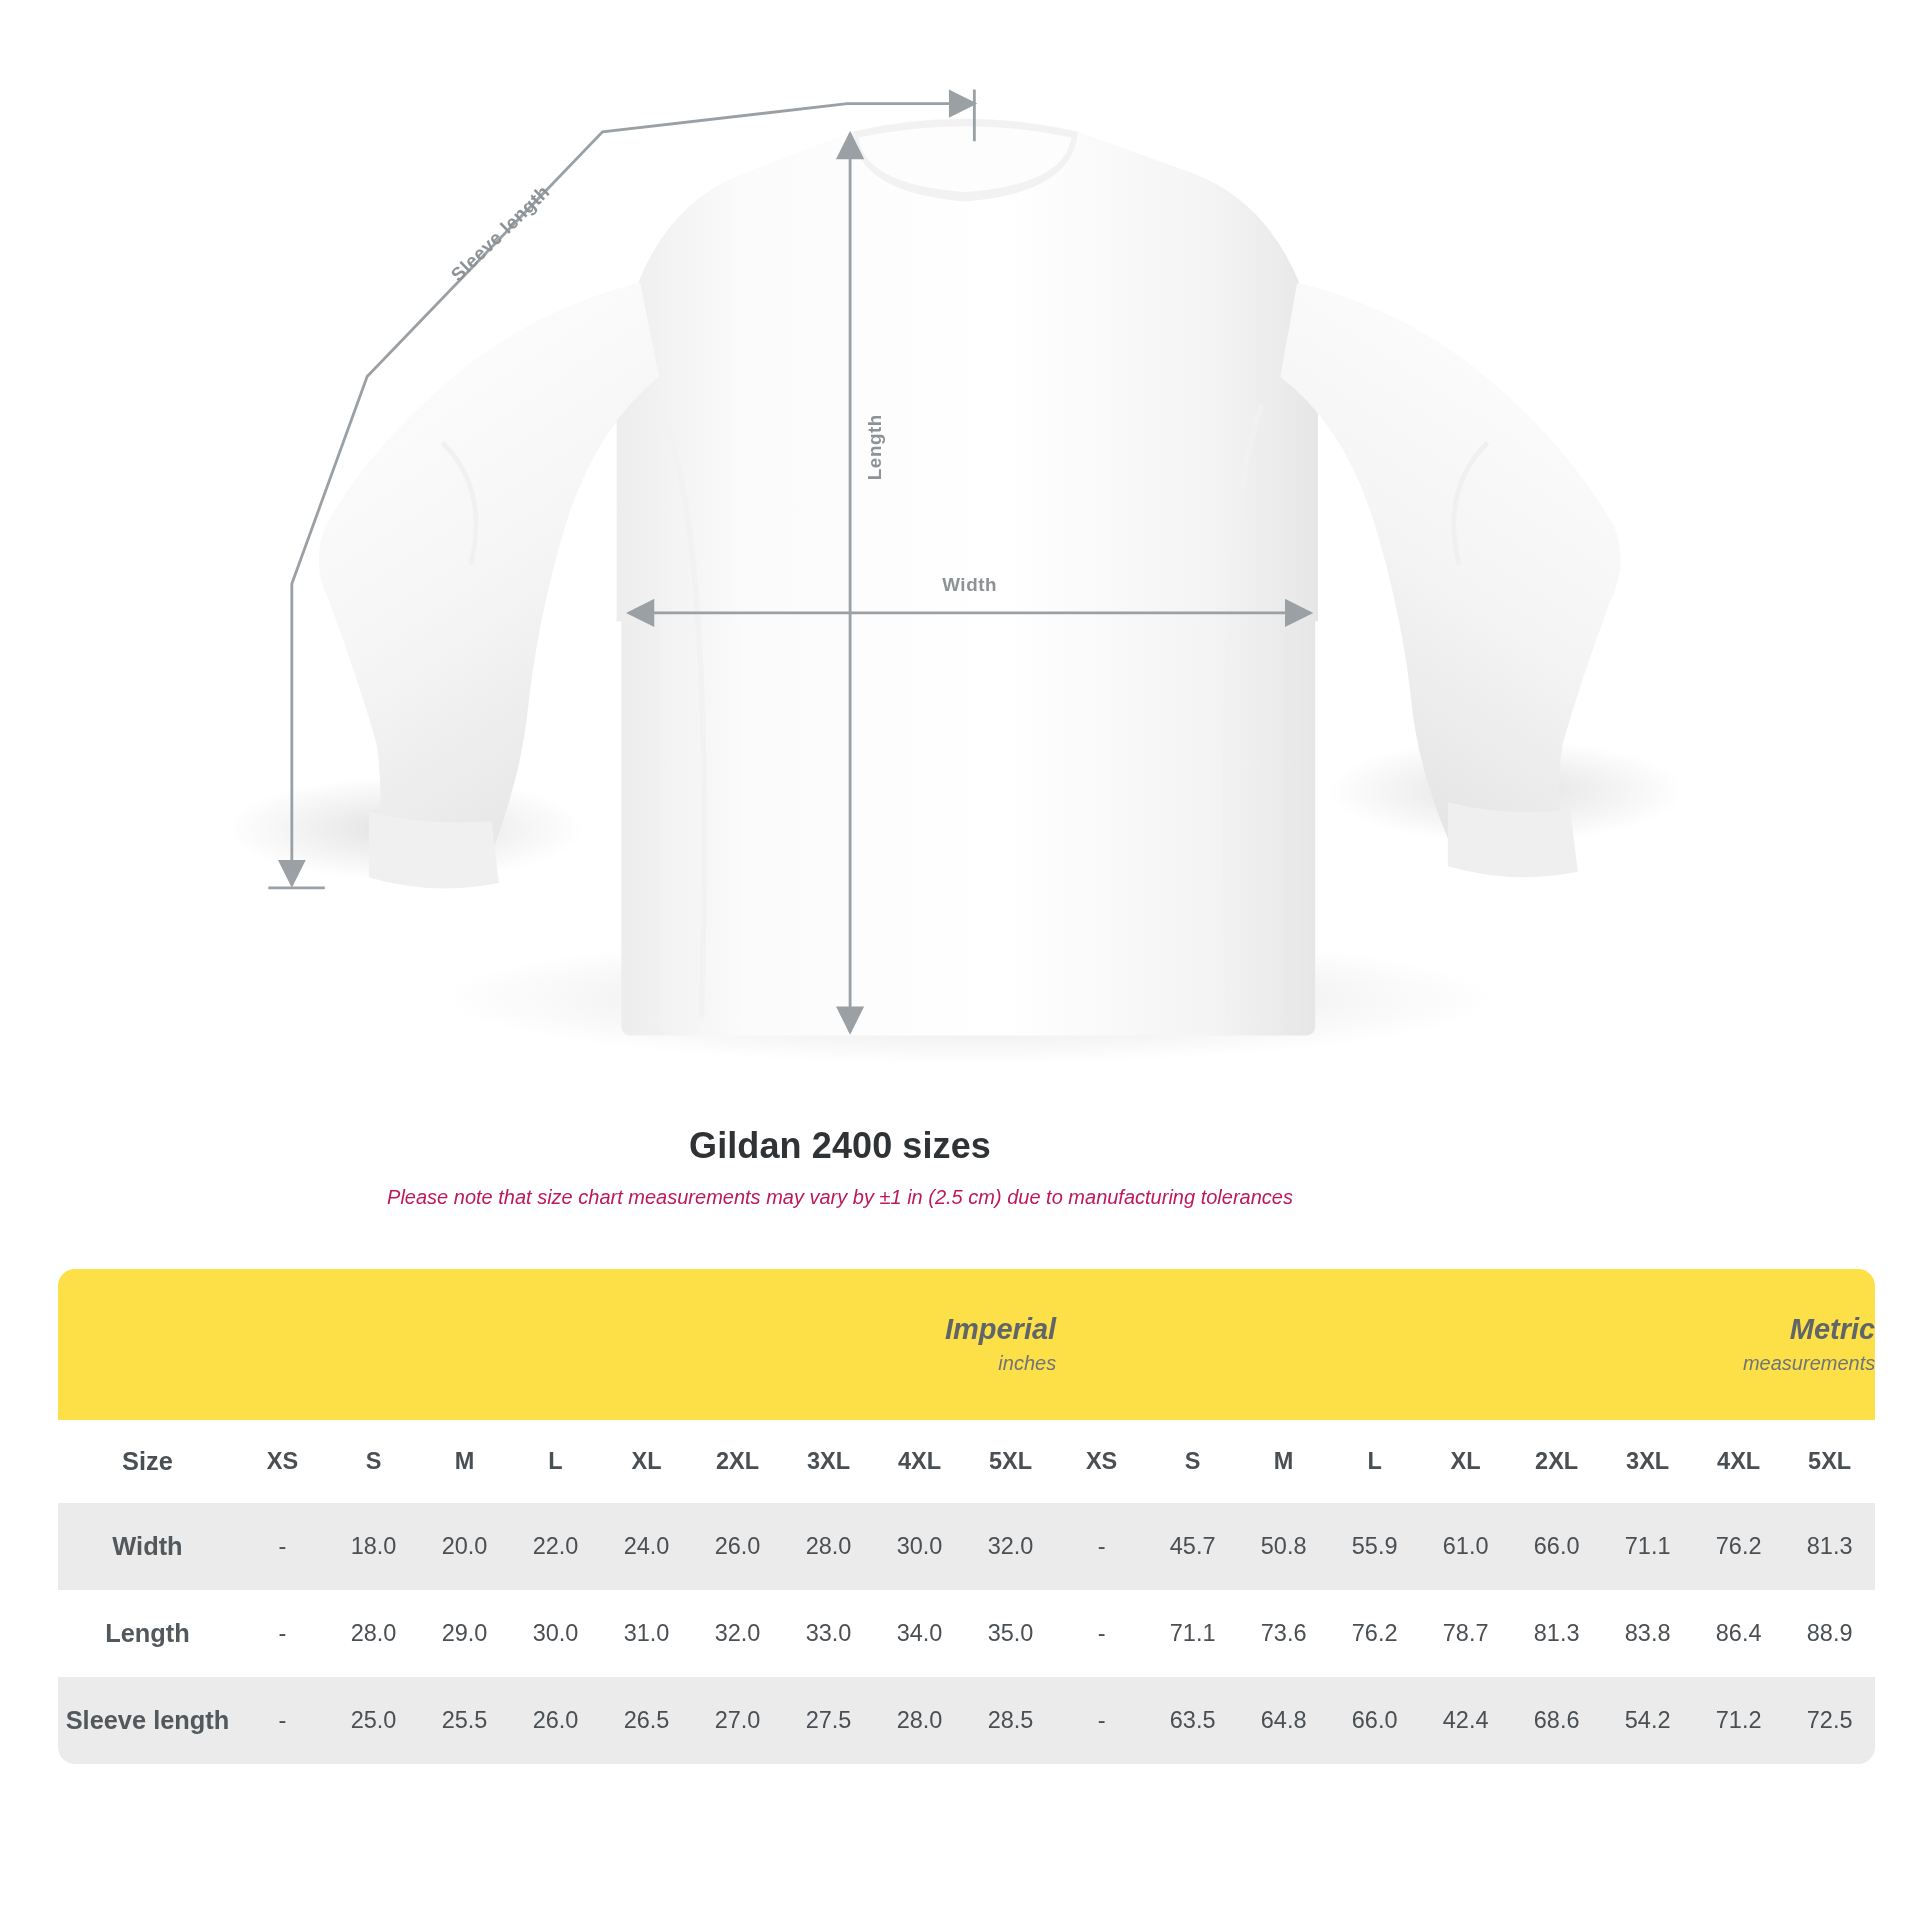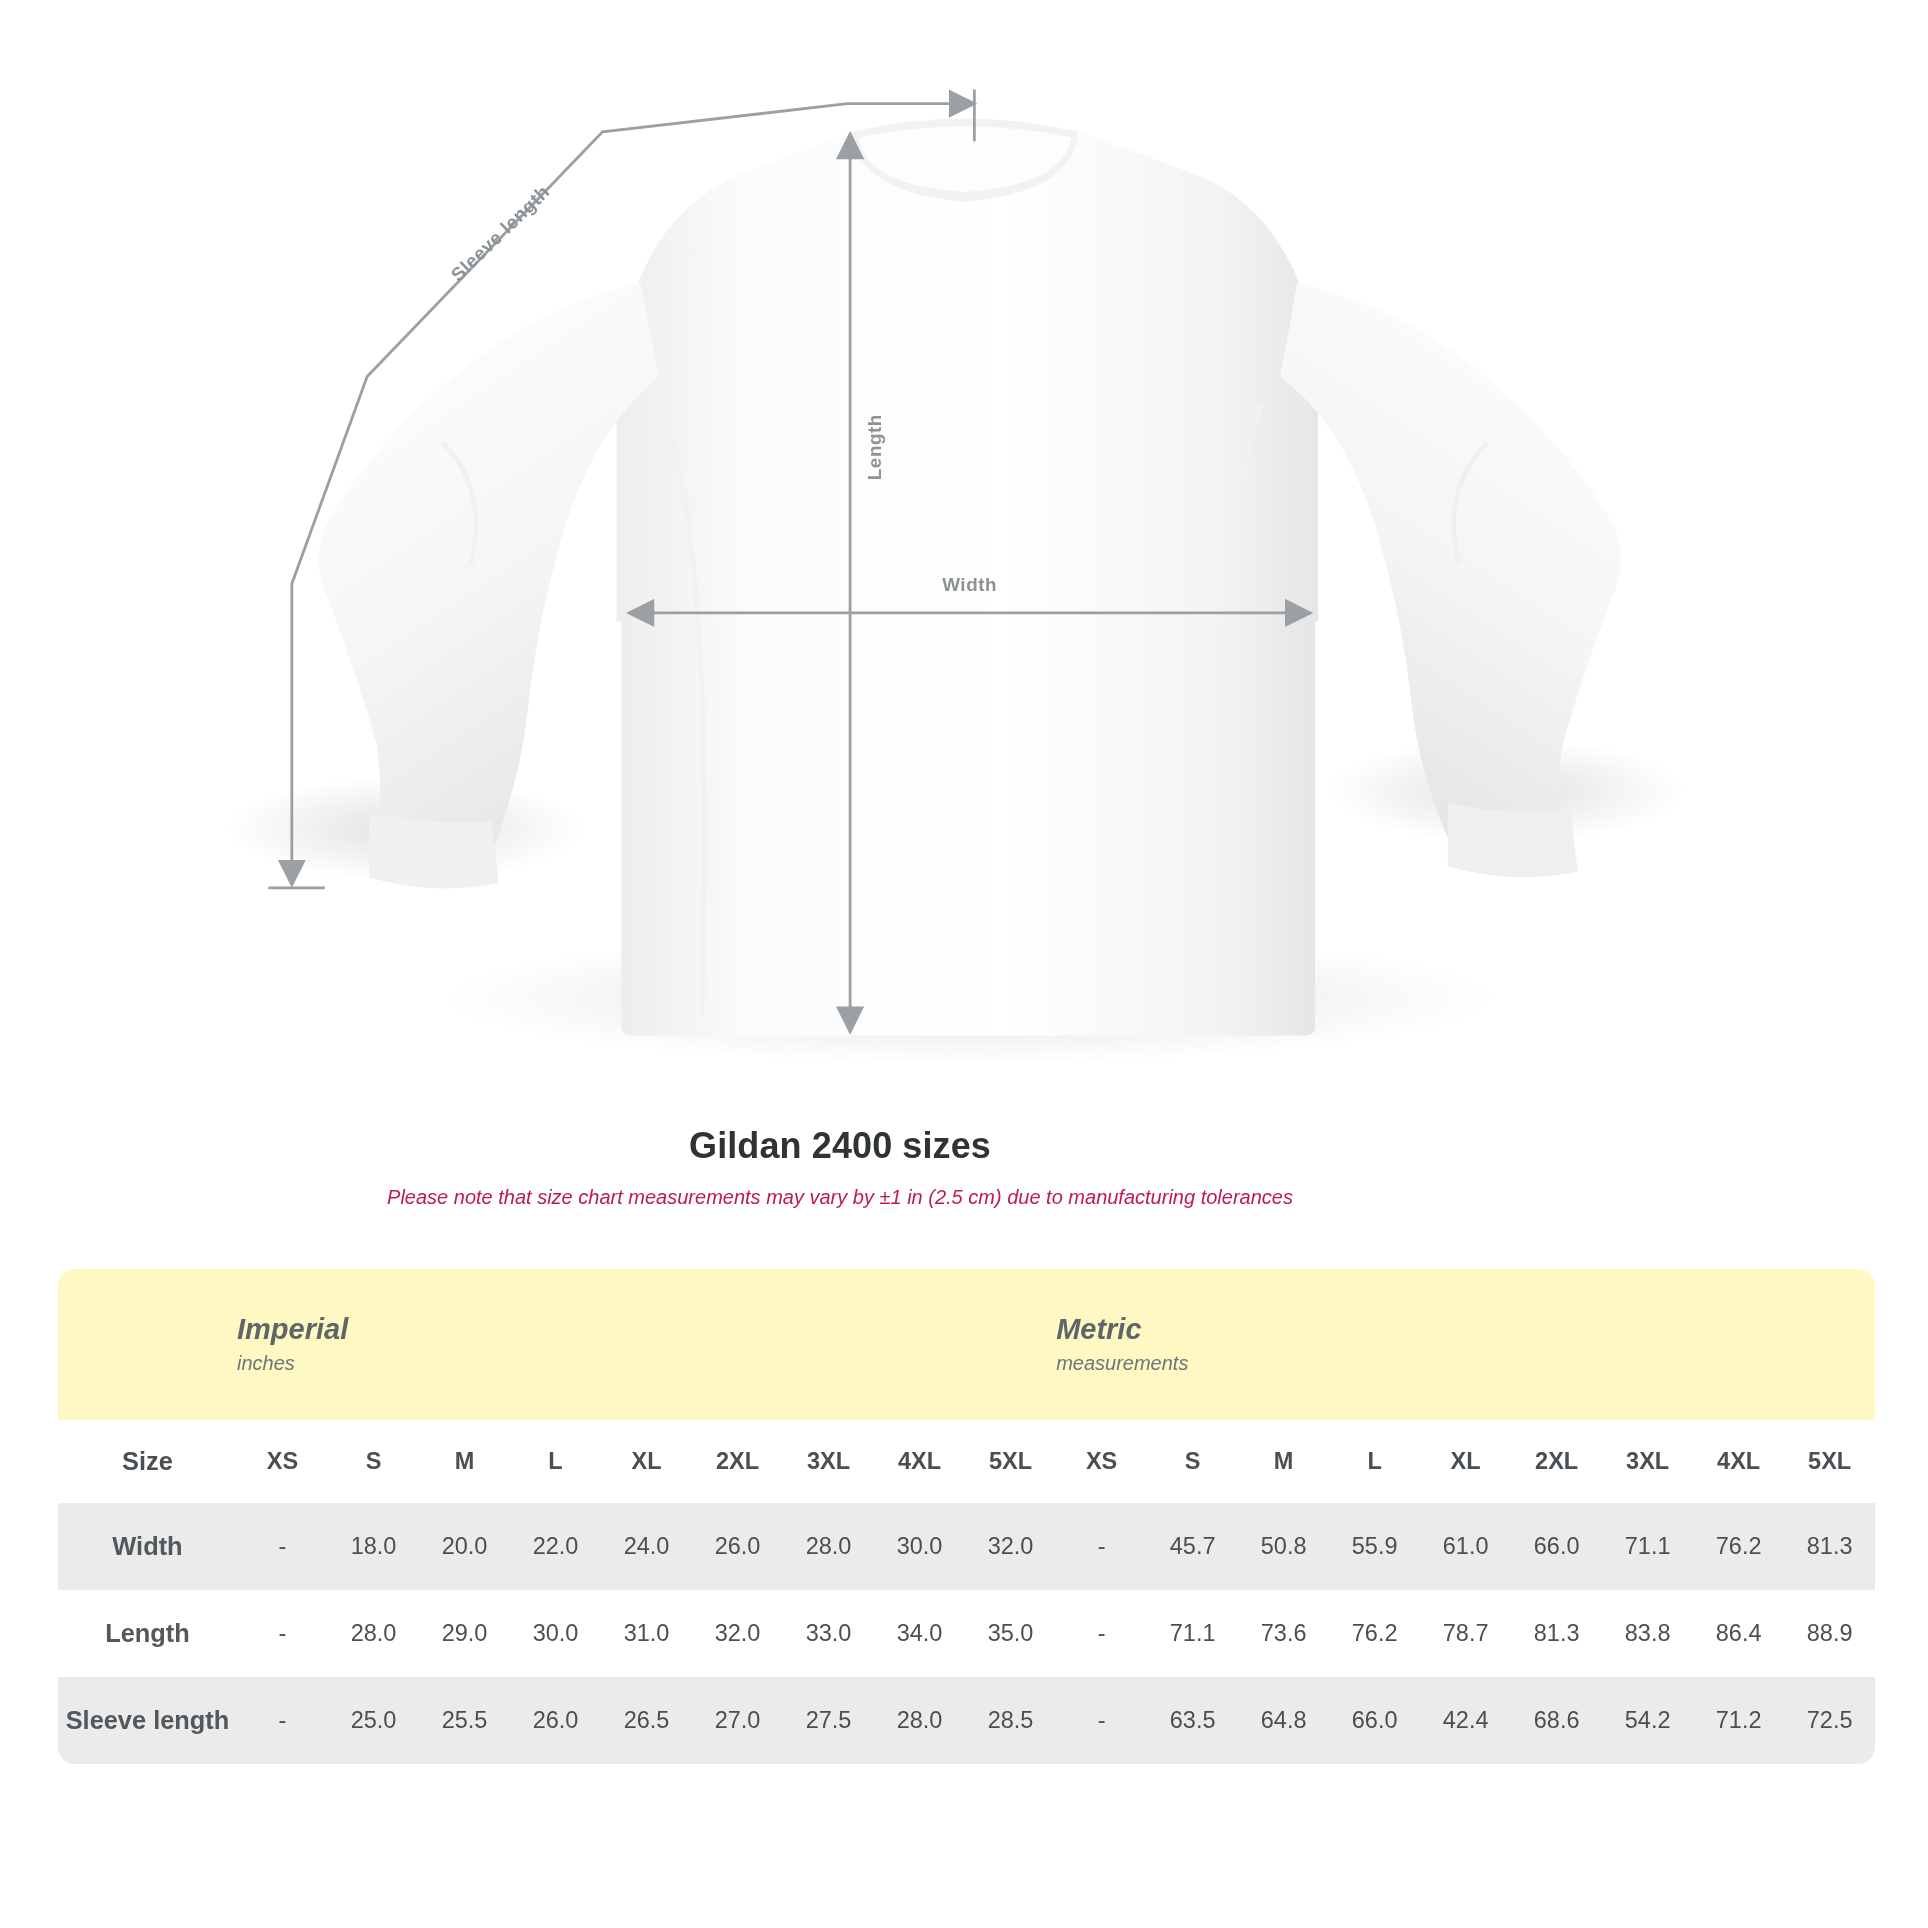--- a/index.html
+++ b/index.html
@@ -55,25 +55,25 @@
     left: 58px;
     top: 1269px;
     width: 1812px;
   }
   table.size-table {
     border-collapse: collapse;
     width: 1812px;
     table-layout: fixed;
   }
   table.size-table tr.unit-row td {
-    background: #fef9c3;
+    background: #fde047;
     padding: 0;
     height: 151px;
     vertical-align: middle;
-    text-align: left;
+    text-align: right;
   }
   .unit-name {
     font-size: 29px;
     font-weight: bold;
     font-style: italic;
     color: #5f6569;
     line-height: 1.25;
   }
   .unit-sub {
     font-size: 20px;

